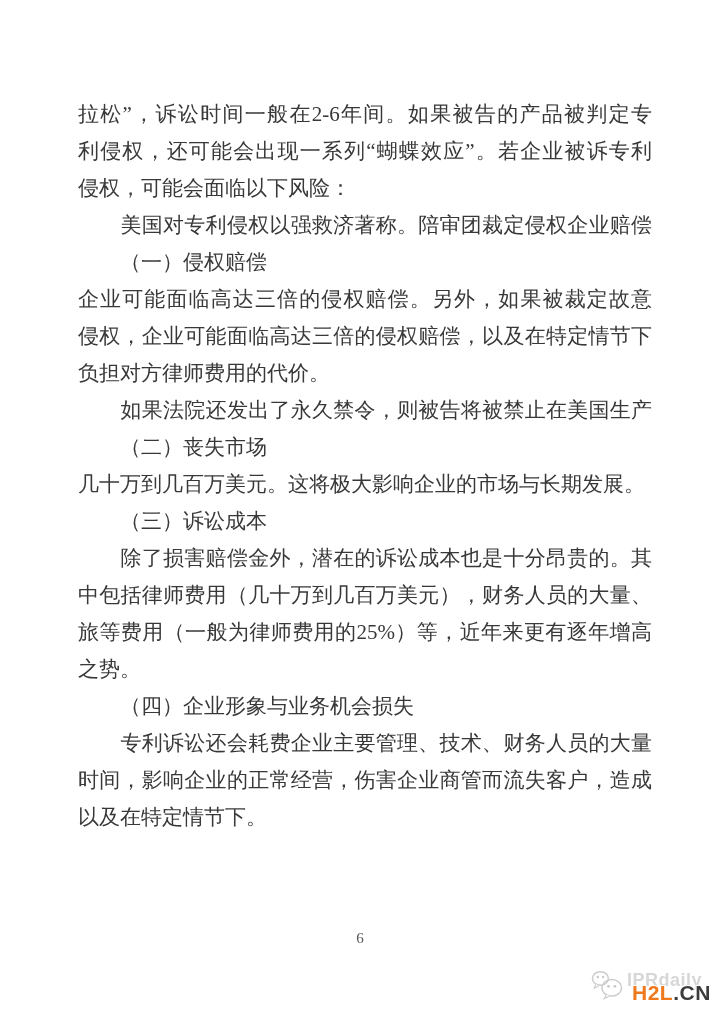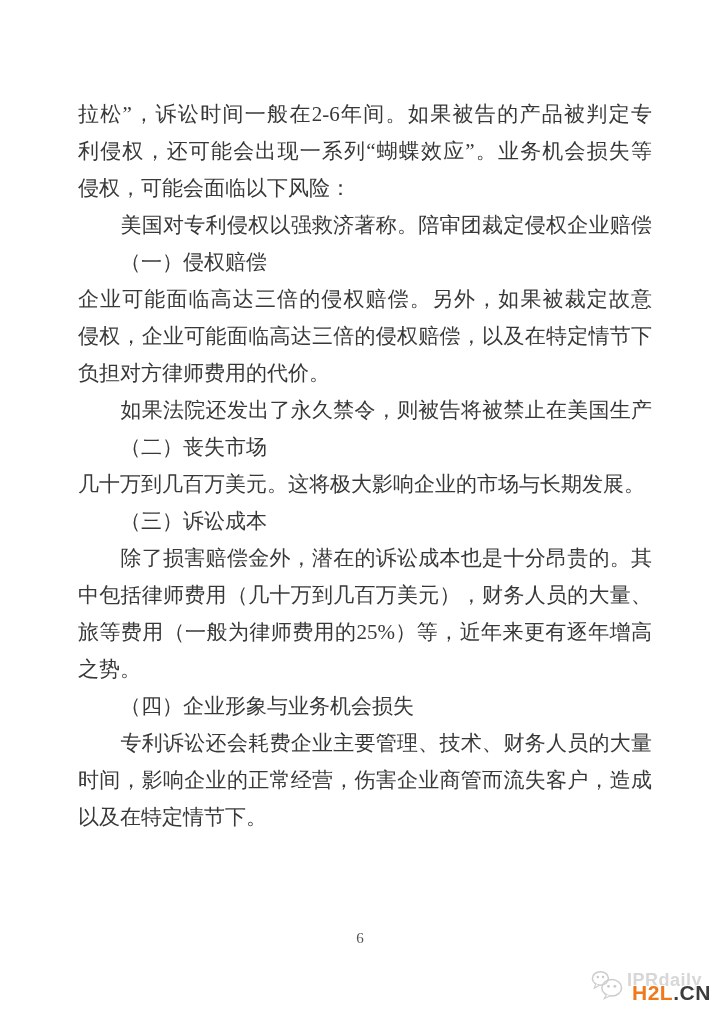--- a/index.html
+++ b/index.html
@@ -61,21 +61,21 @@
   .wm-overlay .main { color: #f0791e; }
   .wm-overlay .suffix { color: #3c3c3c; }
 </style>
 </head>
 <body>
 
 <div class="page">
 
   <div class="doc-text">
     <div class="ln j">拉松”，诉讼时间一般在2-6年间。如果被告的产品被判定专</div>
-    <div class="ln j">利侵权，还可能会出现一系列“蝴蝶效应”。业务机会损失等</div>
+    <div class="ln j">利侵权，还可能会出现一系列“蝴蝶效应”。若企业被诉专利</div>
     <div class="ln">侵权，可能会面临以下风险：</div>
     <div class="ln j">　　美国对专利侵权以强救济著称。陪审团裁定侵权企业赔偿</div>
     <div class="ln">　　（一）侵权赔偿</div>
     <div class="ln j">企业可能面临高达三倍的侵权赔偿。另外，如果被裁定故意</div>
     <div class="ln j">侵权，企业可能面临高达三倍的侵权赔偿，以及在特定情节下</div>
     <div class="ln">负担对方律师费用的代价。</div>
     <div class="ln j">　　如果法院还发出了永久禁令，则被告将被禁止在美国生产</div>
     <div class="ln">　　（二）丧失市场</div>
     <div class="ln">几十万到几百万美元。这将极大影响企业的市场与长期发展。</div>
     <div class="ln">　　（三）诉讼成本</div>

